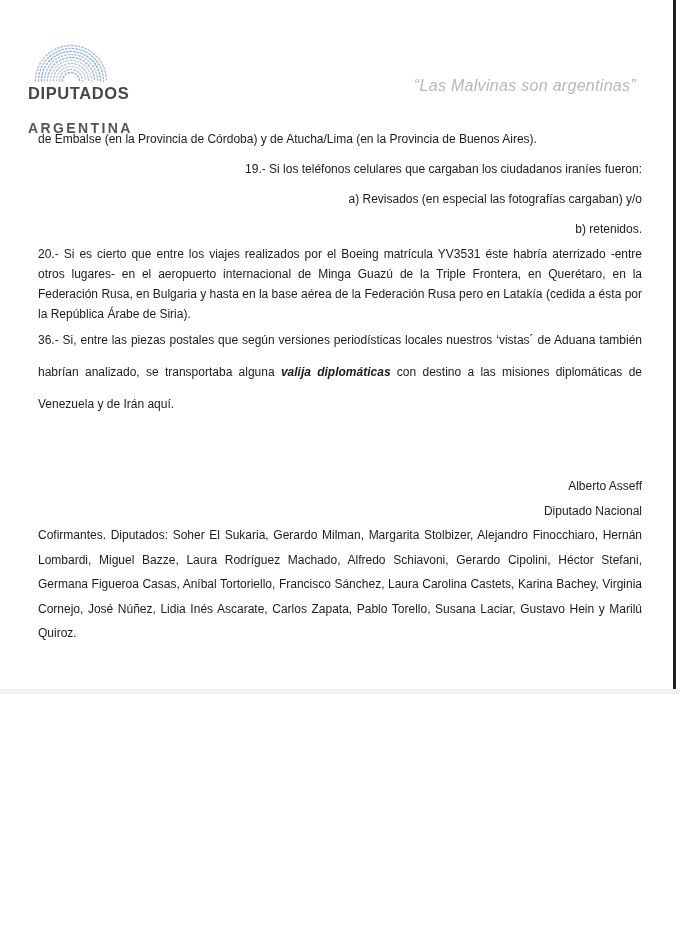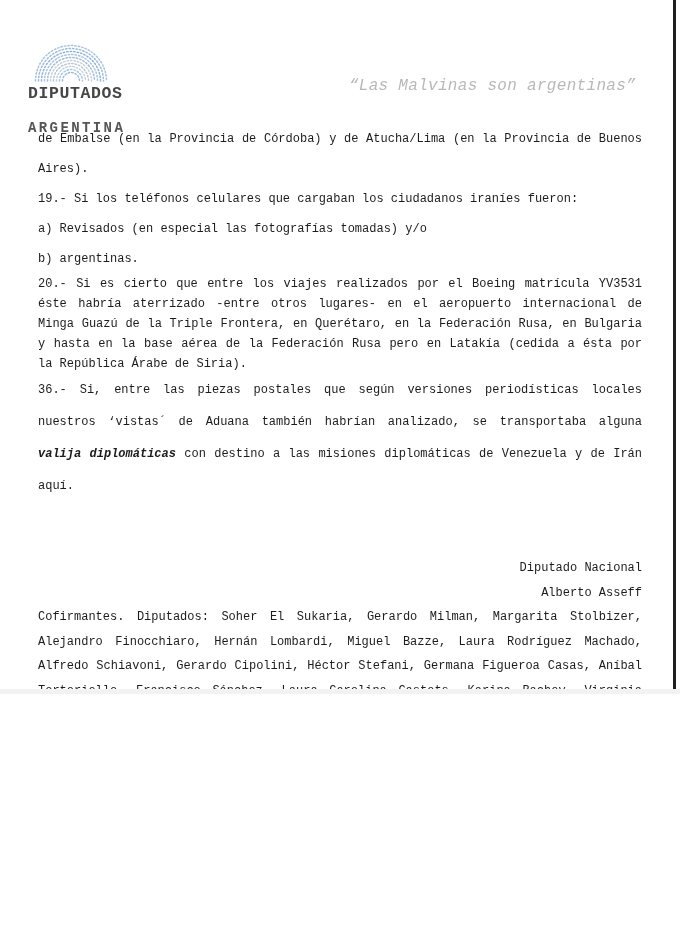--- a/index.html
+++ b/index.html
@@ -5,21 +5,21 @@
   html, body {
     margin: 0;
     padding: 0;
     background: #ffffff;
   }
   .page {
     position: relative;
     width: 680px;
     height: 694px;
     background: #ffffff;
-    font-family: Liberation Mono, monospace;
+    font-family: Liberation Sans, sans-serif;
     color: #1c1c1c;
     overflow: hidden;
   }
   
   .logo {
     position: absolute;
     left: 28px;
     top: 36px;
     width: 86px;
     text-align: center;
@@ -59,21 +59,21 @@
   
   .content {
     position: absolute;
     left: 38px;
     top: 124px;
     width: 604px;
     font-size: 12px;
   }
   .content p { margin: 0; }
   .p-intro { line-height: 30px; text-align: justify; }
-  .p-19, .p-19a, .p-19b { margin-top: 14px; line-height: 30px; }
+  .p-19, .p-19a, .p-19b { margin-top: 14px; line-height: 30px; text-align: right; }
   .p-20 { margin-top: 17px; line-height: 20px; text-align: justify; }
   .p-21 { margin-top: 8px;  line-height: 32px; text-align: justify; }
   .em-bi { font-weight: 700; font-style: italic; }
   
   .closing { margin-top: 54px; line-height: 24.5px; }
   .sig { text-align: right; }
   .cofirm { text-align: justify; }
   
   .edge-right {
     position: absolute;
@@ -114,28 +114,28 @@
     </svg>
     <div class="logo-title">DIPUTADOS</div>
     <div class="logo-sub">ARGENTINA</div>
   </div>
 
   <div class="motto">“Las Malvinas son argentinas”</div>
 
   <div class="content">
     <p class="p-intro">de Embalse (en la Provincia de Córdoba) y de Atucha/Lima (en la Provincia de Buenos Aires).</p>
     <p class="p-19">19.- Si los teléfonos celulares que cargaban los ciudadanos iraníes fueron:</p>
-    <p class="p-19a">a) Revisados (en especial las fotografías tomadas) y/o</p>
-    <p class="p-19b">b) argentinas.</p>
+    <p class="p-19a">a) Revisados (en especial las fotografías cargaban) y/o</p>
+    <p class="p-19b">b) retenidos.</p>
     <p class="p-20">20.- Si es cierto que entre los viajes realizados por el Boeing matrícula YV3531 éste habría aterrizado -entre otros lugares- en el aeropuerto internacional de Minga Guazú de la Triple Frontera, en Querétaro, en la Federación Rusa, en Bulgaria y hasta en la base aérea de la Federación Rusa pero en Latakía (cedida a ésta por la República Árabe de Siria).</p>
     <p class="p-21"><span>36.- Si, entre las piezas postales que según versiones periodísticas locales nuestros ‘vistas´ de Aduana también habrían analizado, se transportaba alguna </span><span class="em-bi">valija diplomáticas</span><span> con destino a las misiones diplomáticas de Venezuela y de Irán aquí.</span></p>
 
     <div class="closing">
+      <p class="sig">Alberto Asseff</p>
       <p class="sig">Diputado Nacional</p>
-      <p class="sig">Alberto Asseff</p>
       <p class="cofirm">Cofirmantes. Diputados: Soher El Sukaria, Gerardo Milman, Margarita Stolbizer, Alejandro Finocchiaro, Hernán Lombardi, Miguel Bazze, Laura Rodríguez Machado, Alfredo Schiavoni, Gerardo Cipolini, Héctor Stefani, Germana Figueroa Casas, Aníbal Tortoriello, Francisco Sánchez, Laura Carolina Castets, Karina Bachey, Virginia Cornejo, José Núñez, Lidia Inés Ascarate, Carlos Zapata, Pablo Torello, Susana Laciar, Gustavo Hein y Marilú Quiroz.</p>
     </div>
   </div>
 
   <div class="edge-right"></div>
   <div class="edge-bottom"></div>
 
 </div>
 
 </body></html>

